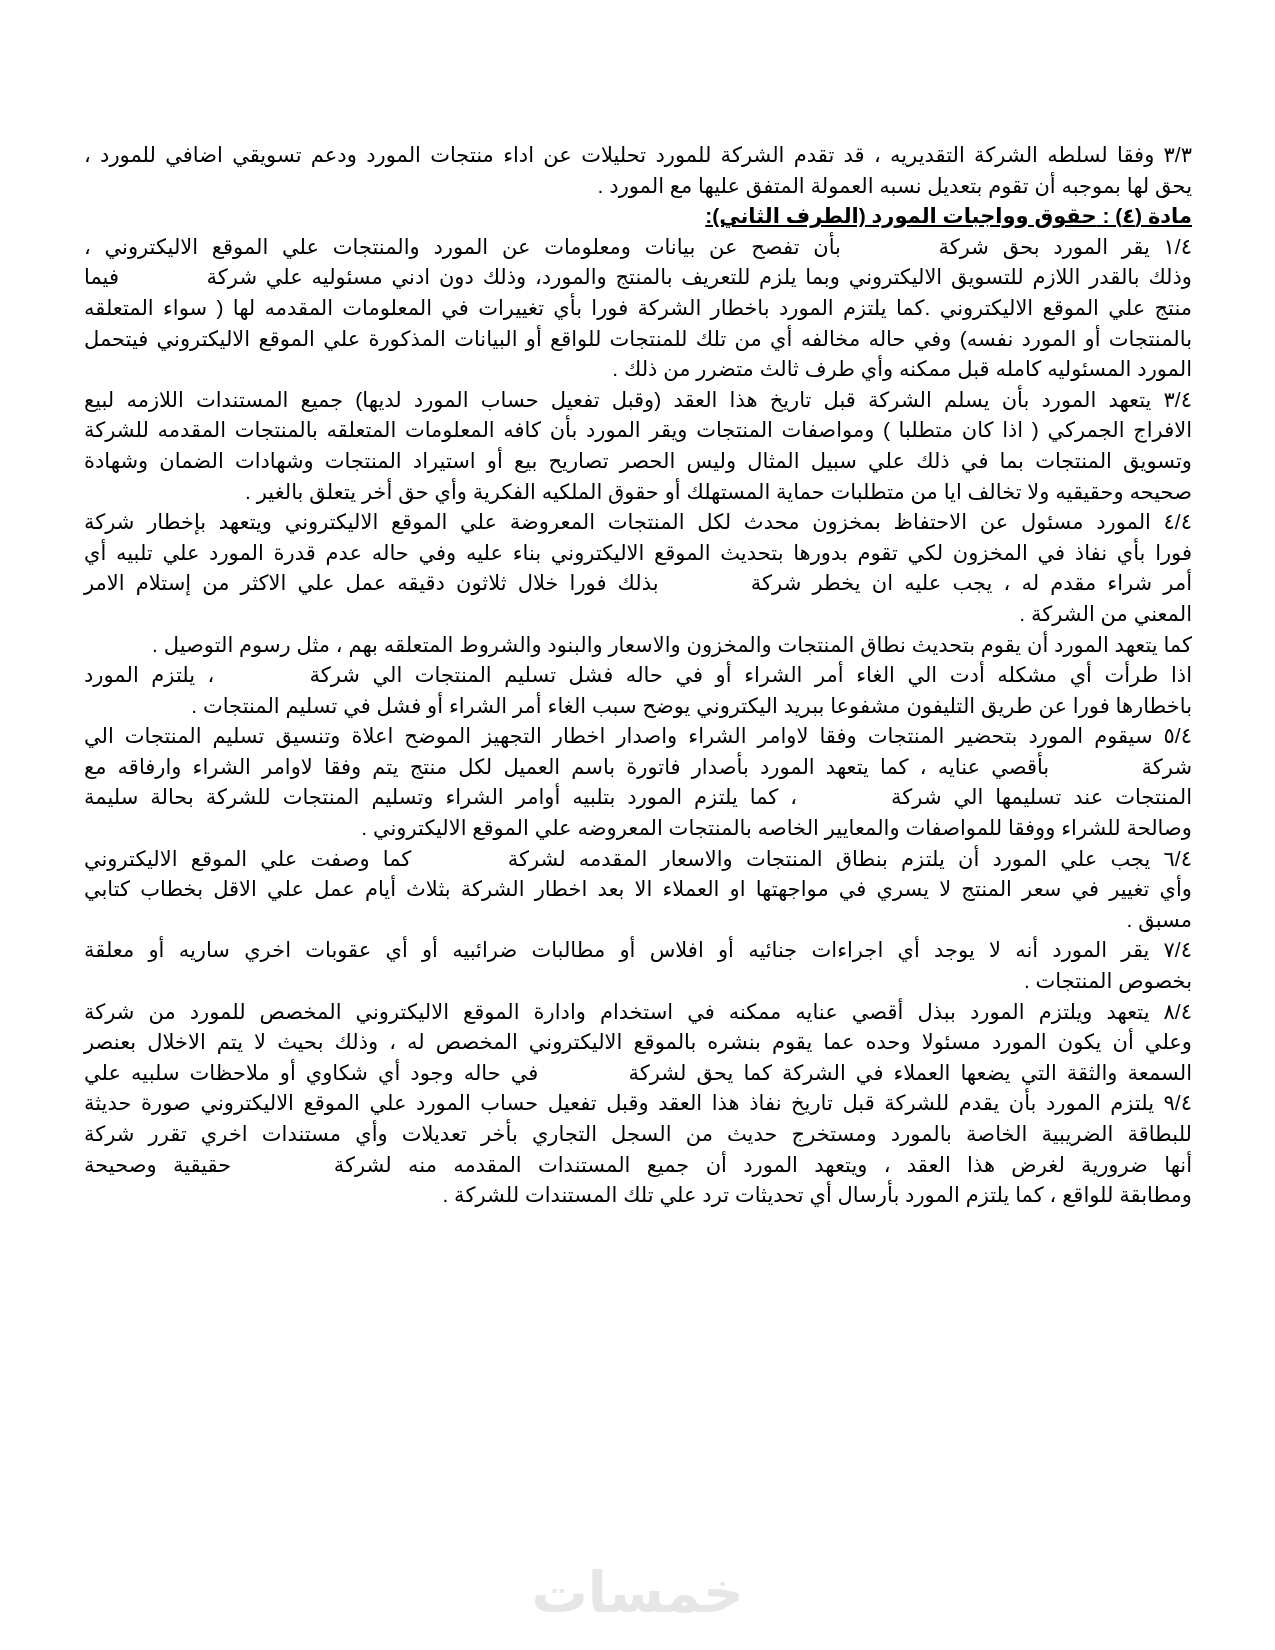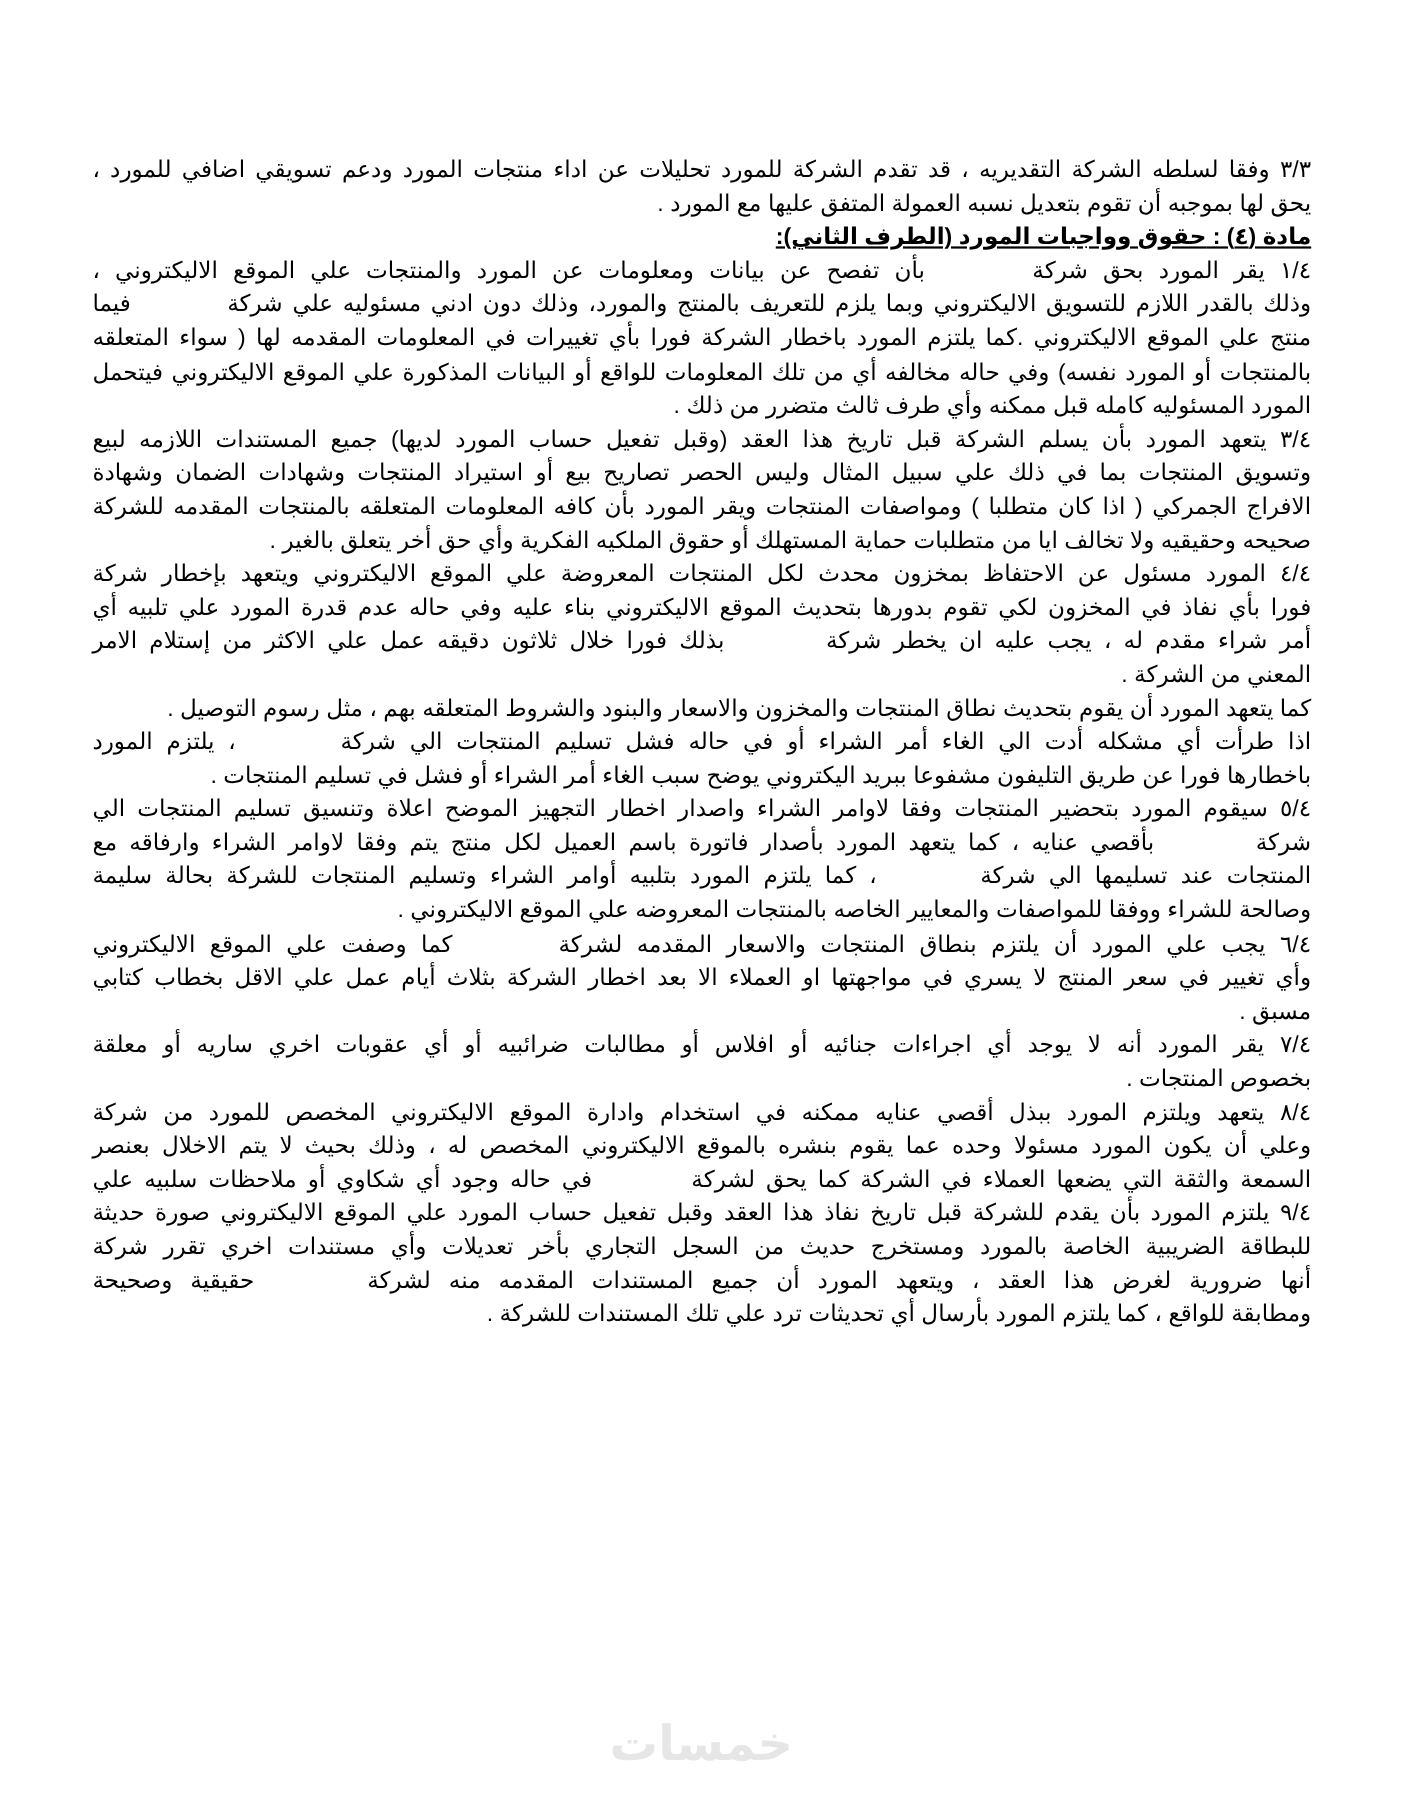--- a/index.html
+++ b/index.html
@@ -16,21 +16,21 @@
   .para { margin: 0; }
   .para .line { display: block; text-align-last: justify; white-space: nowrap; }
   .para .line.last { text-align-last: right; }
   .heading {
     font-weight: bold; text-decoration: underline; margin: 0;
     display: block; white-space: nowrap;
   }
   .gap { display: inline-block; width: 70px; }
   .watermark {
     position: absolute; left: 0; width: 1275px; top: 1560px; text-align: center;
-    color: #e6e6e6; font-size: 44px; font-weight: bold; direction: rtl;
+    color: #e6e6e6; font-size: 56px; font-weight: bold; direction: rtl;
     font-family: "DejaVu Sans", sans-serif;
   }
 </style>
 </head>
 <body>
 
 <div class="page">
   <p class="para" id="p-intro">
       <span class="line">٣/٣ وفقا لسلطه الشركة التقديريه ، قد تقدم الشركة للمورد تحليلات عن اداء منتجات المورد ودعم تسويقي اضافي للمورد ،</span>
       <span class="line last">يحق لها بموجبه أن تقوم بتعديل نسبه العمولة المتفق عليها مع المورد .</span>
@@ -38,27 +38,27 @@
   <p class="heading">
     <span>مادة (٤) : </span><span>حقوق وواجبات المورد (الطرف الثاني):</span>
   </p>
   <div id="clauses">
       <p class="para">
         <span class="line">١/٤ يقر المورد بحق شركة <span class="gap"></span> بأن تفصح عن بيانات ومعلومات عن المورد والمنتجات علي الموقع الاليكتروني ،</span>
         <span class="line">وذلك بالقدر اللازم للتسويق الاليكتروني وبما يلزم للتعريف بالمنتج والمورد، وذلك دون ادني مسئوليه علي شركة <span class="gap"></span> فيما</span>
       </p>
       <p class="para">
         <span class="line">منتج علي الموقع الاليكتروني .كما يلتزم المورد باخطار الشركة فورا بأي تغييرات في المعلومات المقدمه لها ( سواء المتعلقه</span>
-        <span class="line">بالمنتجات أو المورد نفسه) وفي حاله مخالفه أي من تلك المعلومات للواقع أو البيانات المذكورة علي الموقع الاليكتروني فيتحمل</span>
+        <span class="line">بالمنتجات أو المورد نفسه) وفي حاله مخالفه أي من تلك للمنتجات للواقع أو البيانات المذكورة علي الموقع الاليكتروني فيتحمل</span>
         <span class="line last">المورد المسئوليه كامله قبل ممكنه وأي طرف ثالث متضرر من ذلك .</span>
       </p>
       <p class="para">
         <span class="line">٣/٤ يتعهد المورد بأن يسلم الشركة قبل تاريخ هذا العقد (وقبل تفعيل حساب المورد لديها) جميع المستندات اللازمه لبيع</span>
+        <span class="line">الافراج الجمركي ( اذا كان متطلبا ) ومواصفات المنتجات ويقر المورد بأن كافه المعلومات المتعلقه بالمنتجات المقدمه للشركة</span>
         <span class="line">وتسويق المنتجات بما في ذلك علي سبيل المثال وليس الحصر تصاريح بيع أو استيراد المنتجات وشهادات الضمان وشهادة</span>
-        <span class="line">الافراج الجمركي ( اذا كان متطلبا ) ومواصفات المنتجات ويقر المورد بأن كافه المعلومات المتعلقه بالمنتجات المقدمه للشركة</span>
         <span class="line last">صحيحه وحقيقيه ولا تخالف ايا من متطلبات حماية المستهلك أو حقوق الملكيه الفكرية وأي حق أخر يتعلق بالغير .</span>
       </p>
       <p class="para">
         <span class="line">٤/٤ المورد مسئول عن الاحتفاظ بمخزون محدث لكل المنتجات المعروضة علي الموقع الاليكتروني ويتعهد بإخطار شركة</span>
         <span class="line">فورا بأي نفاذ في المخزون لكي تقوم بدورها بتحديث الموقع الاليكتروني بناء عليه وفي حاله عدم قدرة المورد علي تلبيه أي</span>
         <span class="line">أمر شراء مقدم له ، يجب عليه ان يخطر شركة <span class="gap"></span> بذلك فورا خلال ثلاثون دقيقه عمل علي الاكثر من إستلام الامر</span>
         <span class="line last">المعني من الشركة .</span>
       </p>
       <p class="para">
         <span class="line last">كما يتعهد المورد أن يقوم بتحديث نطاق المنتجات والمخزون والاسعار والبنود والشروط المتعلقه بهم ، مثل رسوم التوصيل .</span>

